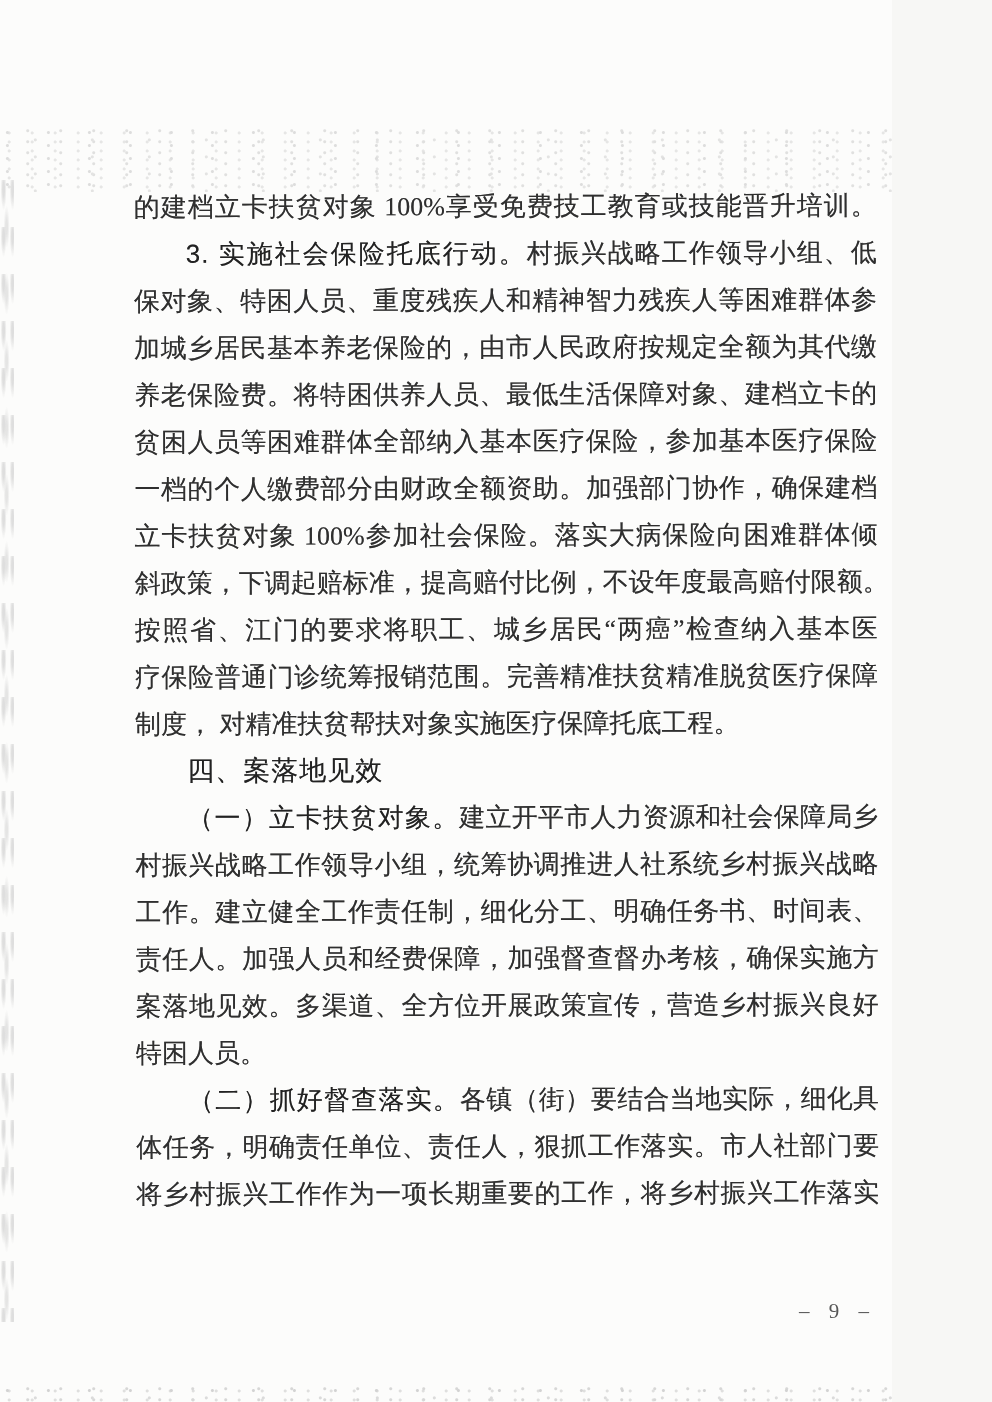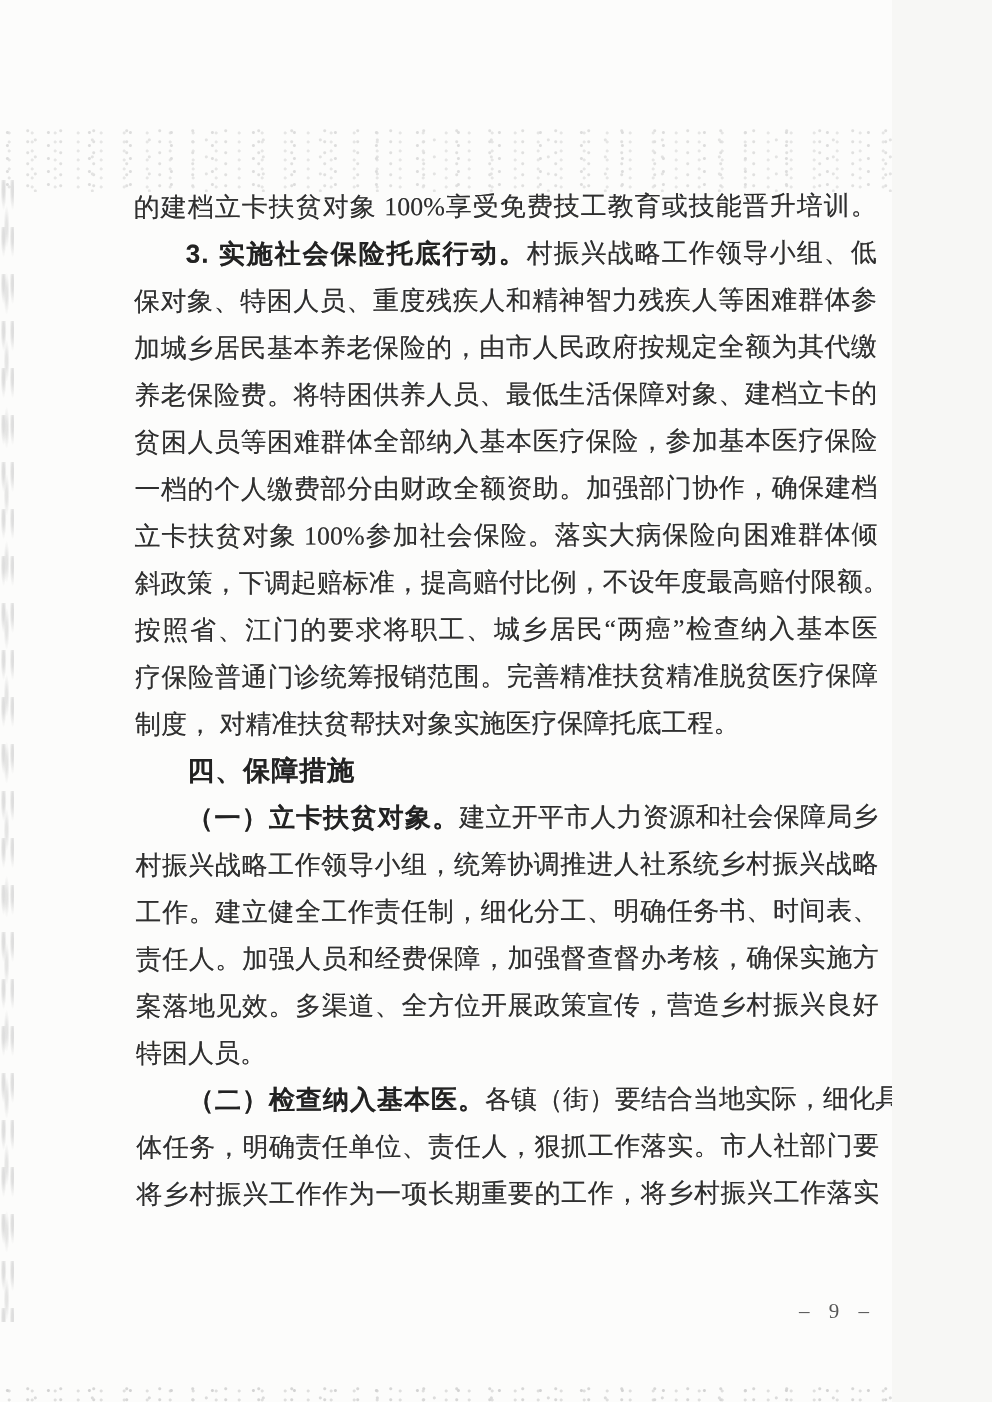--- a/index.html
+++ b/index.html
@@ -53,21 +53,21 @@
     text-align:justify;
     text-align-last:justify;
     text-justify:inter-ideograph;
     white-space:nowrap;
     text-shadow:0 0 .5px rgba(40,40,40,.55);
   }
   .line.indent{text-indent:52px;}
   .line.last{text-align:left;text-align-last:left;}
   .line b{
     font-family:"Liberation Sans","DejaVu Sans",sans-serif;
-    font-weight:700;
+    font-weight:400;
     color:var(--bold-color,#222);
     letter-spacing:1px;
   }
   .line.heading{font-size:27px;}
   .page-number{
     position:absolute;
     top:1299px;left:799px;
     font-size:21px;
     letter-spacing:7px;
     color:var(--page-number-color,#565656);
@@ -87,27 +87,27 @@
       <div class="line"><span>保对象、特困人员、重度残疾人和精神智力残疾人等困难群体参</span></div>
       <div class="line"><span>加城乡居民基本养老保险的，由市人民政府按规定全额为其代缴</span></div>
       <div class="line"><span>养老保险费。将特困供养人员、最低生活保障对象、建档立卡的</span></div>
       <div class="line"><span>贫困人员等困难群体全部纳入基本医疗保险，参加基本医疗保险</span></div>
       <div class="line"><span>一档的个人缴费部分由财政全额资助。加强部门协作，确保建档</span></div>
       <div class="line"><span>立卡扶贫对象 100%参加社会保险。落实大病保险向困难群体倾</span></div>
       <div class="line"><span>斜政策，下调起赔标准，提高赔付比例，不设年度最高赔付限额。</span></div>
       <div class="line"><span>按照省、江门的要求将职工、城乡居民“两癌”检查纳入基本医</span></div>
       <div class="line"><span>疗保险普通门诊统筹报销范围。完善精准扶贫精准脱贫医疗保障</span></div>
       <div class="line last"><span>制度， 对精准扶贫帮扶对象实施医疗保障托底工程。</span></div>
-      <div class="line indent last heading"><b>四、保障措施</b></div>
+      <div class="line indent last heading"><b>四、案落地见效</b></div>
       <div class="line indent"><b>（一）立卡扶贫对象。</b><span>建立开平市人力资源和社会保障局乡</span></div>
       <div class="line"><span>村振兴战略工作领导小组，统筹协调推进人社系统乡村振兴战略</span></div>
       <div class="line"><span>工作。建立健全工作责任制，细化分工、明确任务书、时间表、</span></div>
       <div class="line"><span>责任人。加强人员和经费保障，加强督查督办考核，确保实施方</span></div>
       <div class="line"><span>案落地见效。多渠道、全方位开展政策宣传，营造乡村振兴良好</span></div>
       <div class="line last"><span>特困人员。</span></div>
-      <div class="line indent"><b>（二）检查纳入基本医。</b><span>各镇（街）要结合当地实际，细化具</span></div>
+      <div class="line indent"><b>（二）抓好督查落实。</b><span>各镇（街）要结合当地实际，细化具</span></div>
       <div class="line"><span>体任务，明确责任单位、责任人，狠抓工作落实。市人社部门要</span></div>
       <div class="line"><span>将乡村振兴工作作为一项长期重要的工作，将乡村振兴工作落实</span></div>
     </div>
 
   <div class="page-number">– 9 –</div>
   <div class="noise noise-bottom"></div>
 </div>
 
 </body></html>

